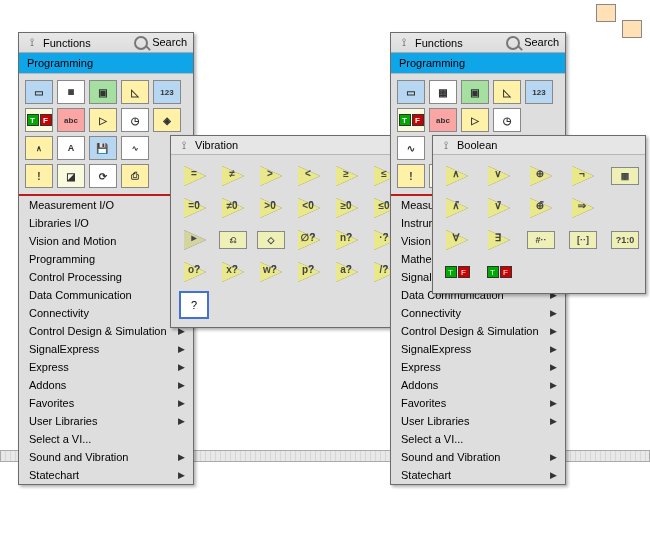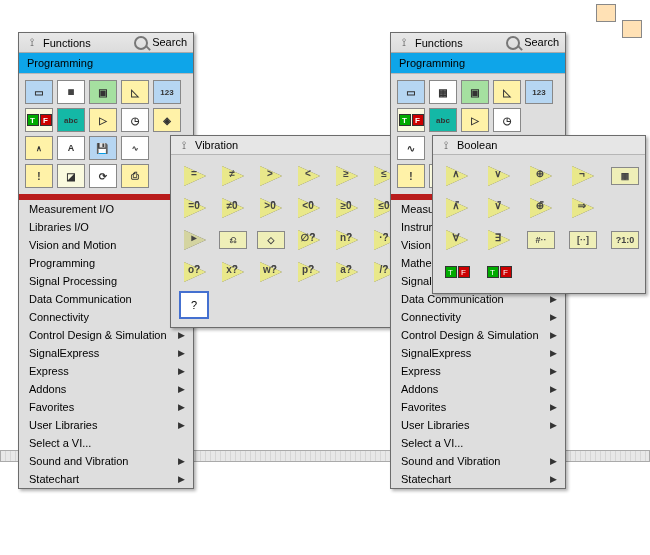--- a/index.html
+++ b/index.html
@@ -44,24 +44,24 @@
   .ic {
     width:28px; height:24px;
     background:#fafadf;
     border:1px solid #888;
     display:flex; align-items:center; justify-content:center;
     font-size:10px; font-weight:bold; color:#333;
     cursor:pointer;
   }
   .ic.blue { background:#b6d6f2; }
   .ic.green { background:#a5e0a0; }
-  .ic.pink { background:#14b8a6; }
+  .ic.pink { background:#fca5a5; }
   .ic.white { background:#fff; }
   .ic.yellow { background:#fff2a8; }
-  .menu-list { border-top:6px solid #b91c1c; }
+  .menu-list { border-top:2px solid #b91c1c; }
   .menu-item {
     display:flex; justify-content:space-between; align-items:center;
     padding:3px 8px 3px 10px; height:18px;
     cursor:pointer;
   }
   .arrow { color:#333; font-size:9px; }
   .subpanel {
     position:absolute;
     background:#dedede;
     border:1px solid #6c6c6c;
@@ -156,21 +156,21 @@
       </div>
     <div class="menu-item">
         <span>Vision and Motion</span>
         <span class="arrow">▶</span>
       </div>
     <div class="menu-item">
         <span>Programming</span>
         <span class="arrow">▶</span>
       </div>
     <div class="menu-item">
-        <span>Signal Processing</span>
+        <span>Control Processing</span>
         <span class="arrow">▶</span>
       </div>
     <div class="menu-item">
         <span>Data Communication</span>
         <span class="arrow">▶</span>
       </div>
     <div class="menu-item">
         <span>Connectivity</span>
         <span class="arrow">▶</span>
       </div>

